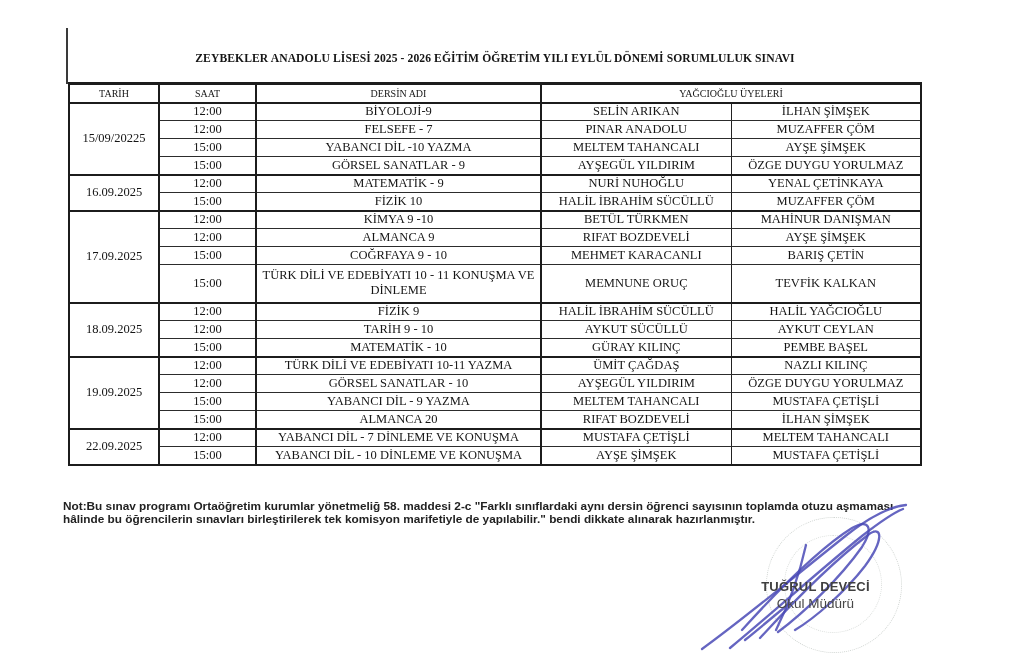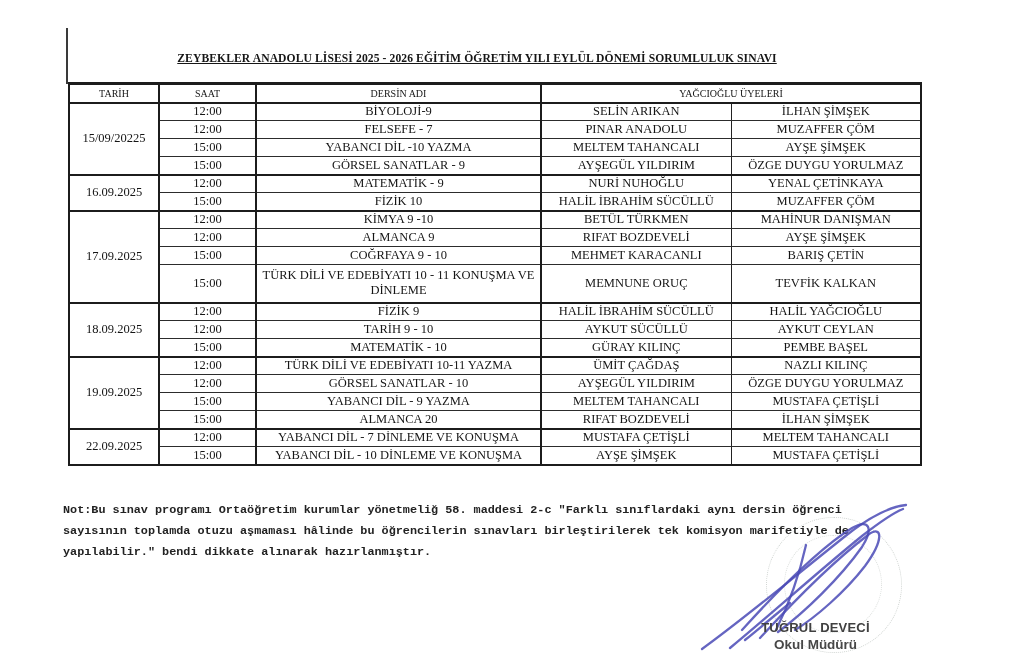--- a/index.html
+++ b/index.html
@@ -10,25 +10,24 @@
     overflow:hidden;
     font-family:"Liberation Serif", serif;
     color:#1b1b1b;
   }
   
   .scan-line{
     position:absolute;left:66px;top:28px;width:2px;height:56px;
     background:#3a3a3a;
   }
   .doc-title{
-    position:absolute;left:42px;top:52px;width:870px;
+    position:absolute;left:60px;top:52px;width:870px;
     text-align:center;
     font-size:11.6px;font-weight:bold;letter-spacing:.1px;
     color:#161616;
-    text-decoration:underline;
   }
   table.exam{
     position:absolute;left:68px;top:82px;
     width:852px;
     border-collapse:collapse;table-layout:fixed;
     font-size:12.5px;color:#151515;
   }
   table.exam col.w-date{width:90px;}
   table.exam col.w-time{width:97px;}
   table.exam col.w-course{width:285px;}
@@ -50,42 +49,42 @@
   .b-right{border-right:2.5px solid #1c1c1c !important;}
   .b-top{border-top:3px solid #1c1c1c !important;}
   .b-bottom{border-bottom:2.5px solid #1c1c1c !important;}
   .c-date{border-right:2px solid #1c1c1c !important;}
   .c-time{border-right:2px solid #1c1c1c !important;}
   .c-course{border-right:2px solid #1c1c1c !important;}
   .c-m1{border-right:1.5px solid #222 !important;}
   .group-top{border-top:2.2px solid #1c1c1c !important;}
   .note{
     position:absolute;left:63px;top:500px;width:848px;
-    font-family:Liberation Mono, monospace;
-    font-size:11.8px;font-weight:bold;line-height:21px;
+    font-family:Liberation Sans, sans-serif;
+    font-size:11.8px;font-weight:bold;line-height:13px;
     color:#222222;
   }
   .stamp{
     position:absolute;left:766px;top:517px;width:134px;height:134px;
     border:1.5px dotted rgba(130,142,134,0.38);
     border-radius:50%;
   }
   .stamp-inner{
     position:absolute;left:17px;top:17px;width:96px;height:96px;
     border:1px dotted rgba(130,142,134,0.28);
     border-radius:50%;
   }
   .sig-block{
     position:absolute;left:738px;top:579px;width:155px;
     text-align:center;
     font-family:"Liberation Sans", sans-serif;
     color:#3a3a3a;
   }
-  .sig-name{font-size:13px;font-weight:bold;letter-spacing:.2px;color:#404040;margin-top:41px;}
-  .sig-role{font-size:13.5px;font-weight:bold;color:#474747;margin-top:2px;}
+  .sig-name{font-size:13px;font-weight:bold;letter-spacing:.2px;color:#404040;}
+  .sig-role{font-size:13.5px;font-weight:normal;color:#474747;margin-top:2px;}
   svg.ink{
     position:absolute;left:0;top:0;width:1024px;height:663px;
     pointer-events:none;
   }
   svg.ink path{
     fill:none;stroke:#4a4ab6;stroke-width:2.3;
     stroke-linecap:round;opacity:.85;
   }
 </style>
 </head>

